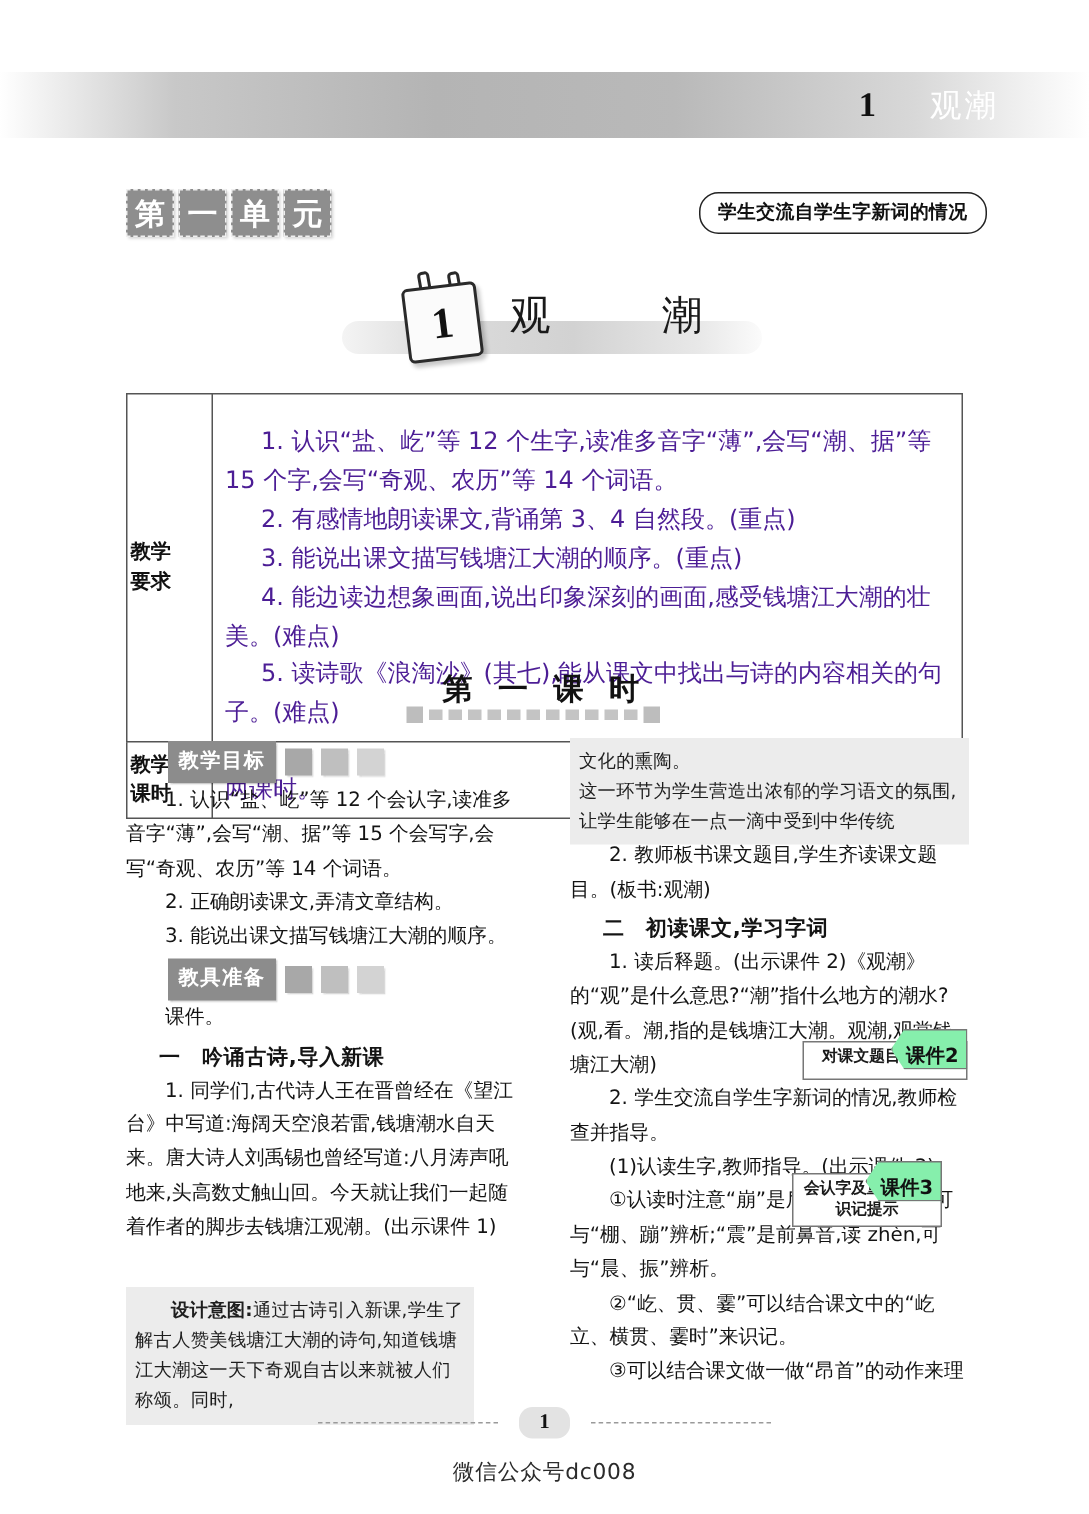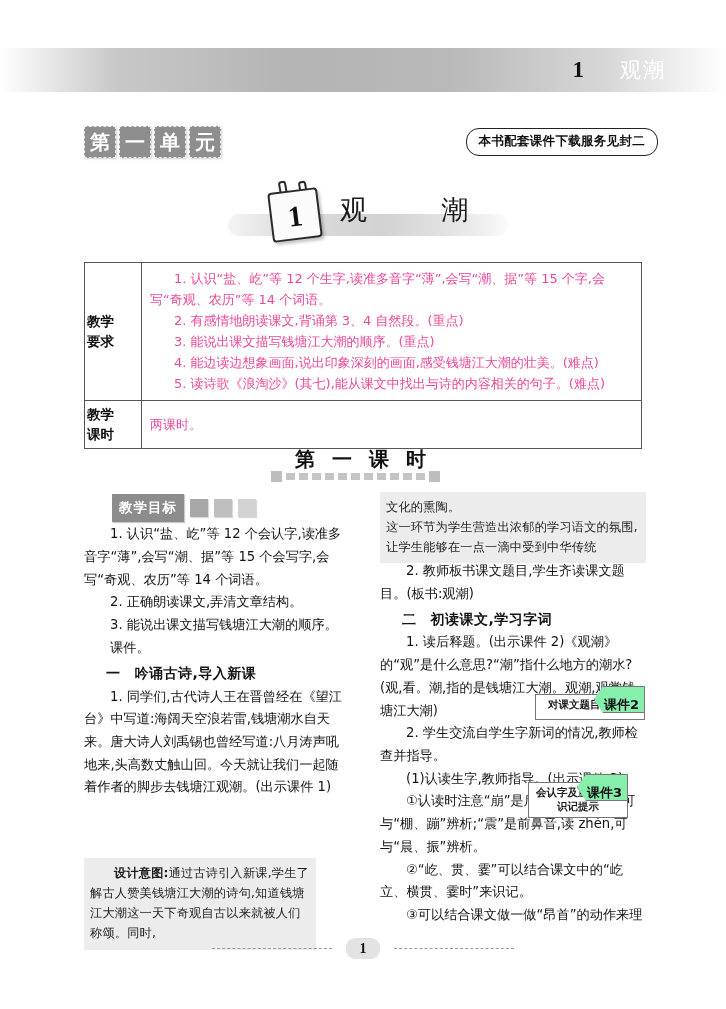--- a/index.html
+++ b/index.html
@@ -177,24 +177,24 @@
   }
   .req-label {
     width: 52px;
     font-weight: bold;
     font-size: 13.5px;
     line-height: 1.45;
     padding: 4px 2px;
     color: #111;
   }
   .req-content {
-    padding: 5px 8px 6px 8px;
-    font-size: 13px;
+    padding: 18px 8px 6px 8px;
+    font-size: 16px;
     line-height: 1.62;
-    color: #ec4899;
+    color: #4c1d95;
   }
   .req-content p {
     margin: 0;
     text-indent: 24px;
   }
 
   
   .period-head {
     position: absolute;
     left: 0;
@@ -389,21 +389,21 @@
     <span class="header-title">观潮</span>
   </div>
 
   <div class="unit-stamp">
     <span class="ch">第</span>
     <span class="ch">一</span>
     <span class="ch">单</span>
     <span class="ch">元</span>
   </div>
 
-  <div class="notice-box">本书配套课件下载服务见封二</div>
+  <div class="notice-box">学生交流自学生字新词的情况</div>
 
   <div class="lesson-title-wrap">
     <div class="title-bg"></div>
     <div class="cal-icon">
       <span class="cal-ring r1"></span>
       <span class="cal-ring r2"></span>
       <div class="cal-body">
         <span class="cal-num">1</span>
       </div>
     </div>
@@ -465,20 +465,26 @@
     <div class="sec-label">
       <span class="box">教学目标</span>
       <span class="sq s1"></span>
       <span class="sq s2"></span>
       <span class="sq s3"></span>
     </div>
     <p class="p">1. 认识“盐、屹”等 12 个会认字,读准多音字“薄”,会写“潮、据”等 15 个会写字,会写“奇观、农历”等 14 个词语。</p>
     <p class="p">2. 正确朗读课文,弄清文章结构。</p>
     <p class="p">3. 能说出课文描写钱塘江大潮的顺序。</p>
 
+    <div class="sec-label">
+      <span class="box">教具准备</span>
+      <span class="sq s1"></span>
+      <span class="sq s2"></span>
+      <span class="sq s3"></span>
+    </div>
     <p class="p">课件。</p>
 
 
     <p class="sub-head">
       <span class="mk">一</span><span>吟诵古诗,导入新课</span>
     </p>
     <p class="p">1. 同学们,古代诗人王在晋曾经在《望江台》中写道:海阔天空浪若雷,钱塘潮水自天来。唐大诗人刘禹锡也曾经写道:八月涛声吼地来,头高数丈触山回。今天就让我们一起随着作者的脚步去钱塘江观潮。(出示课件 1)</p>
 
     
     
@@ -516,14 +522,15 @@
       <span class="tab">课件3</span>
       <span>会认字及重点字的识记提示</span>
     </div>
   </div>
 
   <div class="footer">
     <span class="foot-dash"></span>
     <span class="page-badge">1</span>
     <span class="foot-dash"></span>
   </div>
+  <div class="wechat">微信公众号dc008</div>
 
 </div>
 
 </body></html>

